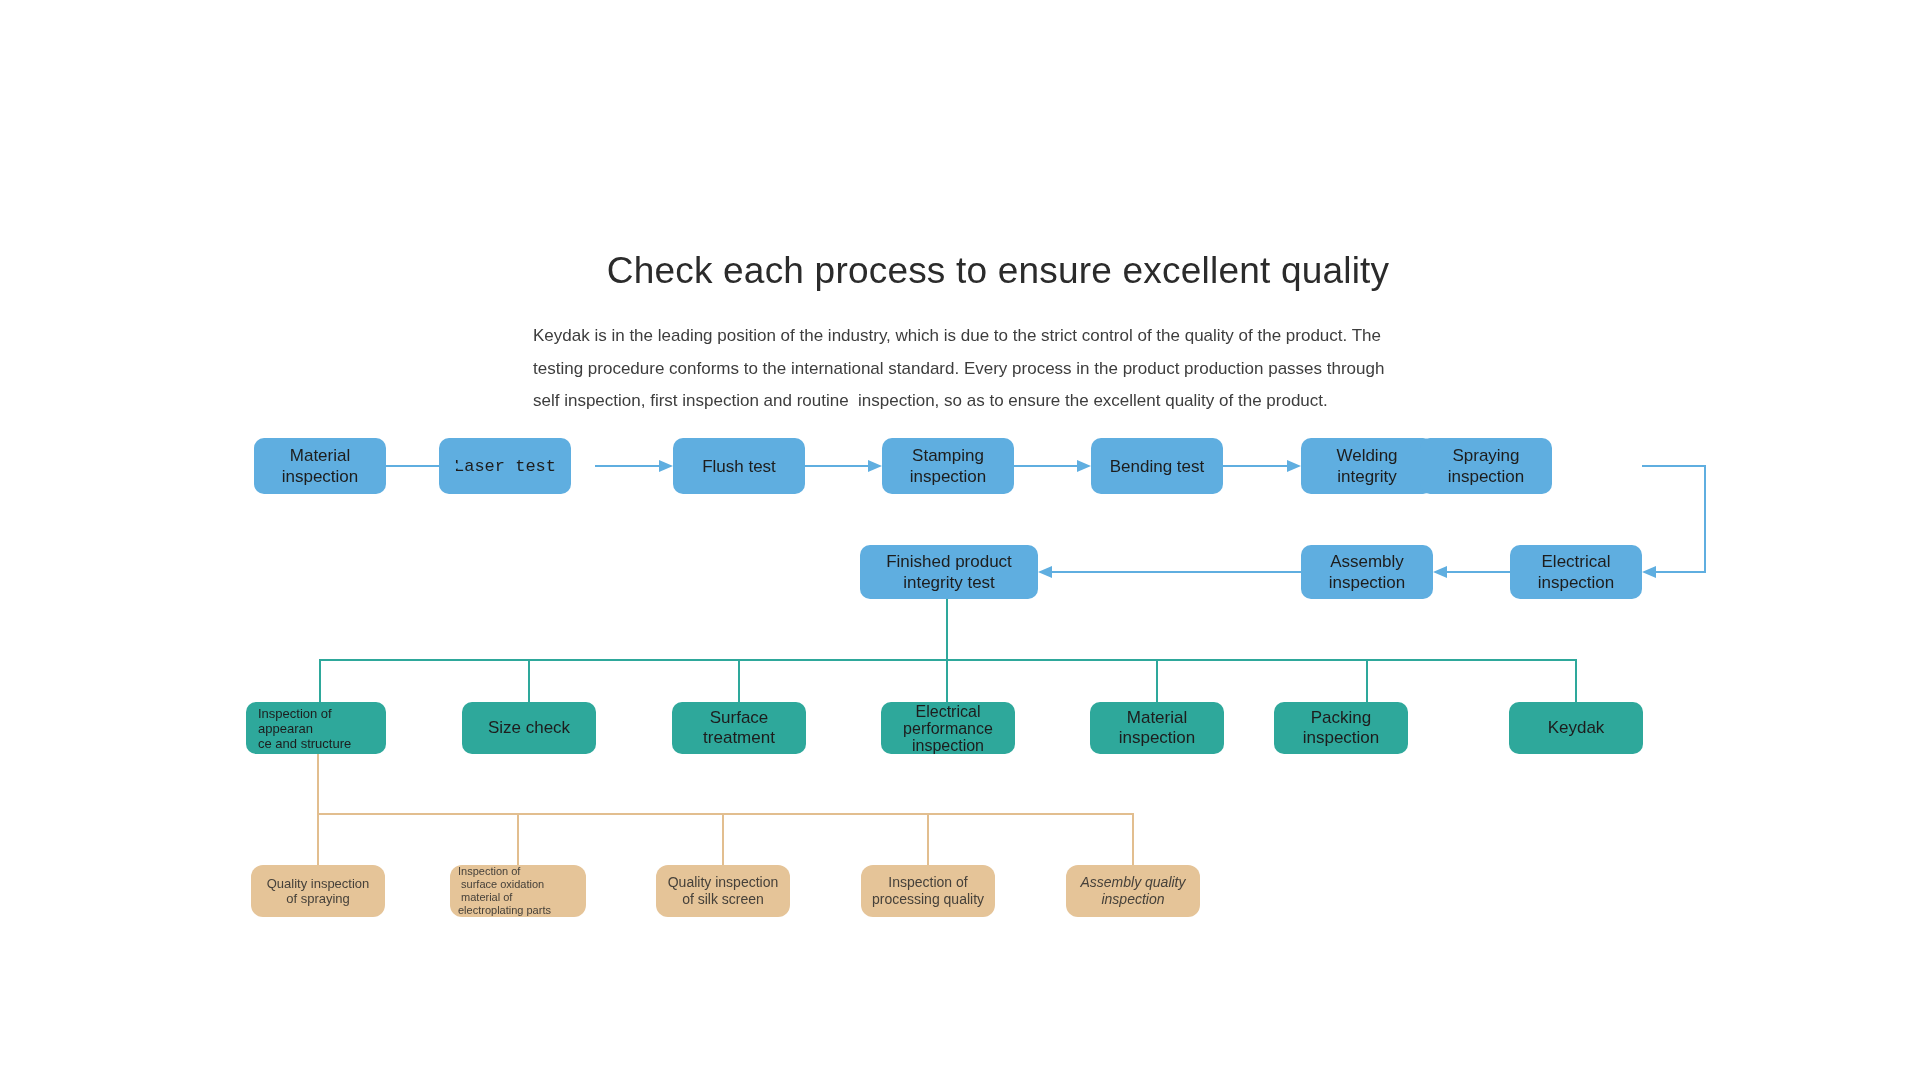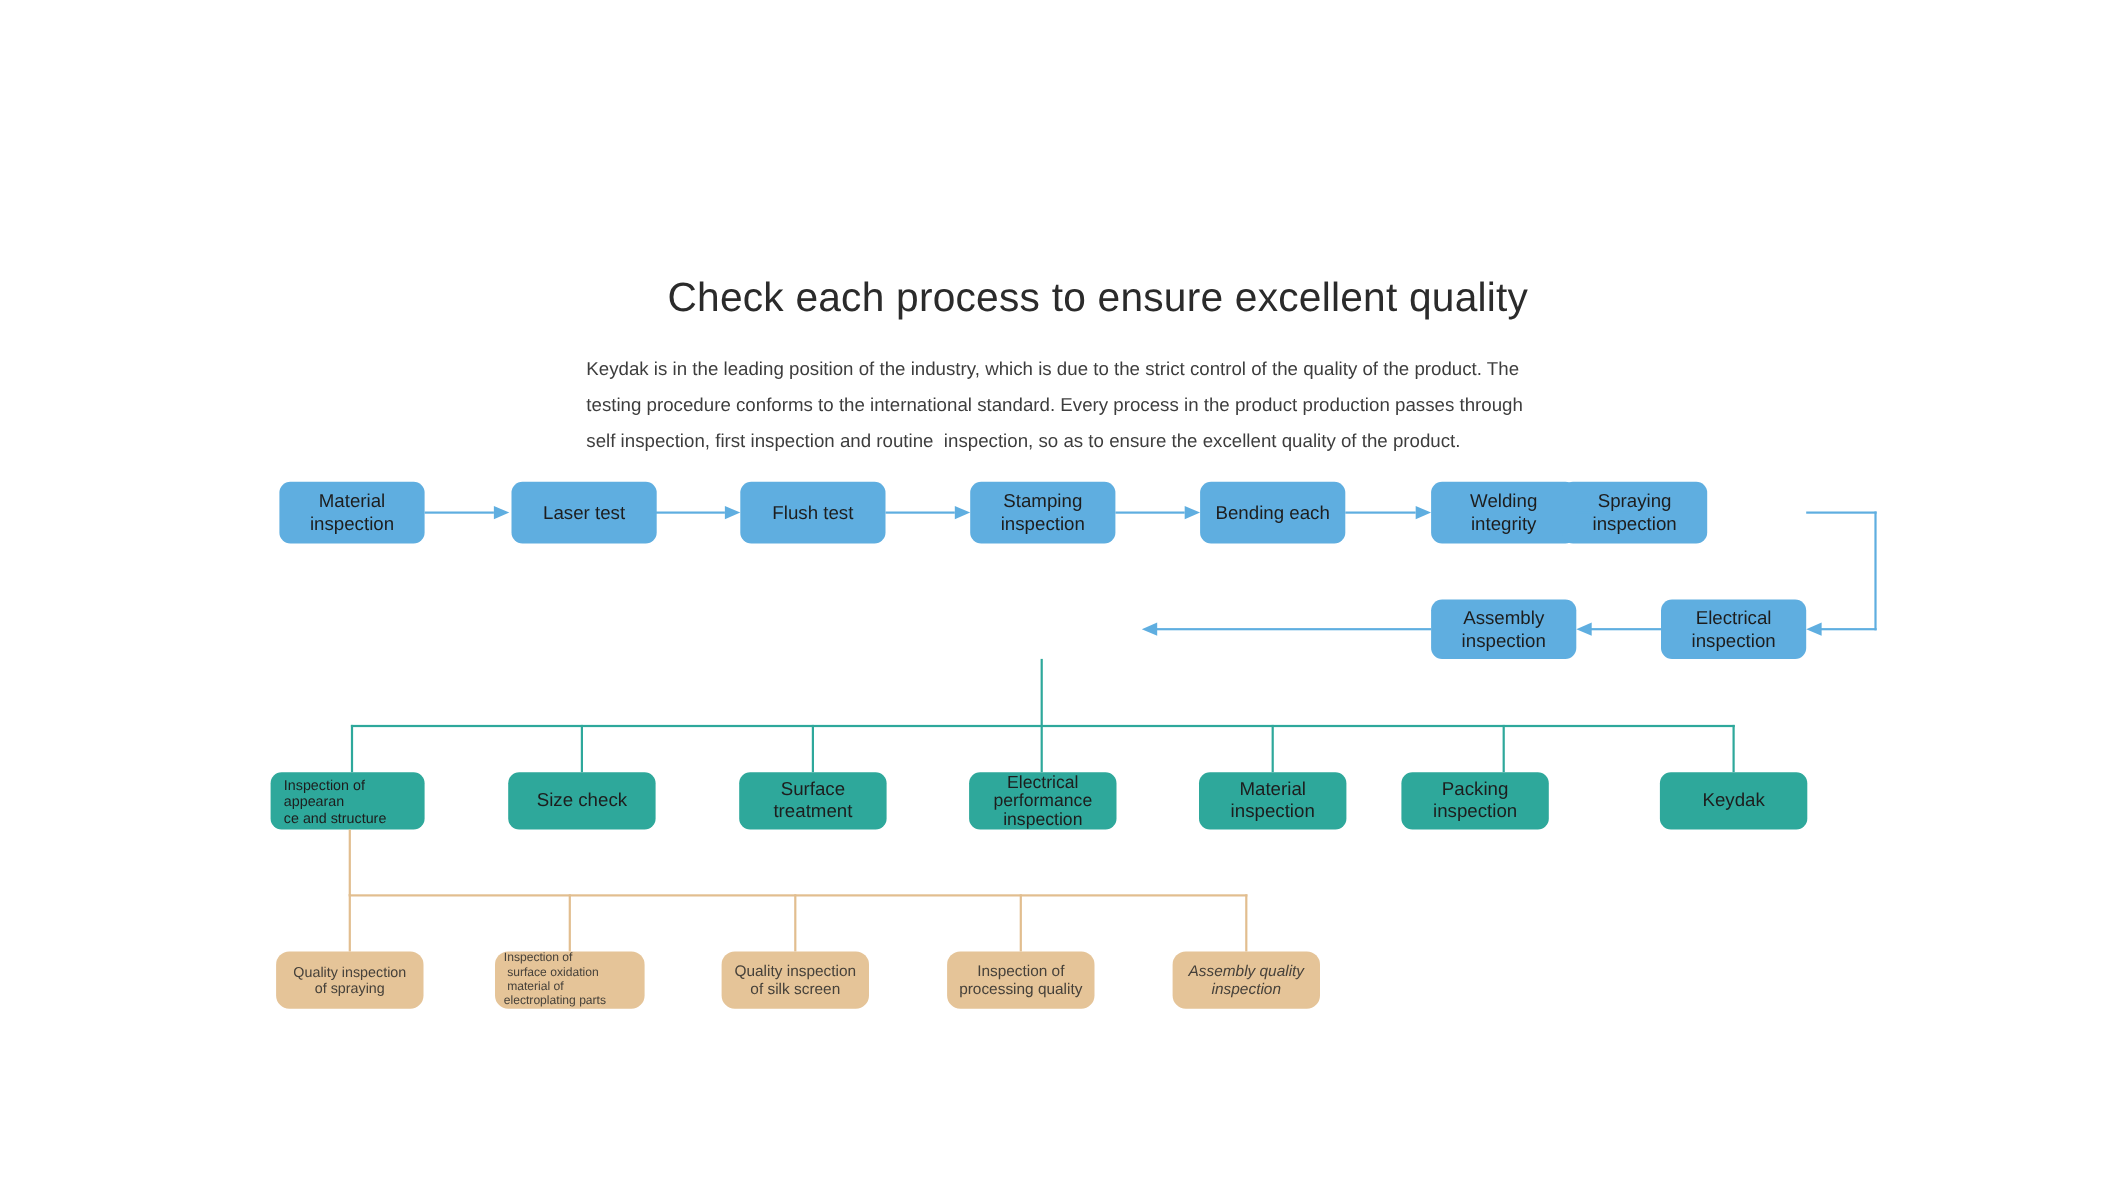--- a/index.html
+++ b/index.html
@@ -33,25 +33,25 @@
 
 <div class="canvas">
 
   <div class="title">Check each process to ensure excellent quality</div>
   <div class="desc">Keydak is in the leading position of the industry, which is due to the strict control of the quality of the product. The
 testing procedure conforms to the international standard. Every process in the product production passes through
 self inspection, first inspection and routine  inspection, so as to ensure the excellent quality of the product.</div>
 
   <div class="box blue" style="left:254px;">Material
 inspection</div>
-  <div class="box blue" style="left:465px;">Laser test</div>
+  <div class="box blue" style="left:439px;font-family:Liberation Mono, monospace;">Laser test</div>
   <div class="box blue" style="left:673px;">Flush test</div>
   <div class="box blue" style="left:882px;">Stamping
 inspection</div>
-  <div class="box blue" style="left:1091px;">Bending each</div>
+  <div class="box blue" style="left:1091px;">Bending test</div>
   <div class="box blue" style="left:1301px;">Welding
 integrity</div>
   <div class="box blue" style="left:1420px;">Spraying
 inspection</div>
 
   <div class="hl blue-ln" style="left:386px;top:465px;width:63px;"></div>
   <div class="ah r" style="left:449px;top:460px;"></div>
   <div class="hl blue-ln" style="left:595px;top:465px;width:64px;"></div>
   <div class="ah r" style="left:659px;top:460px;"></div>
   <div class="hl blue-ln" style="left:805px;top:465px;width:63px;"></div>
@@ -61,20 +61,22 @@
   <div class="hl blue-ln" style="left:1223px;top:465px;width:64px;"></div>
   <div class="ah r" style="left:1287px;top:460px;"></div>
   <div class="hl blue-ln" style="left:1433px;top:465px;width:63px;"></div>
   <div class="ah r" style="left:1496px;top:460px;"></div>
 
   <div class="hl blue-ln" style="left:1642px;top:465px;width:64px;"></div>
   <div class="vl blue-ln" style="left:1704px;top:465px;height:108px;"></div>
   <div class="hl blue-ln" style="left:1654px;top:571px;width:52px;"></div>
   <div class="ah l" style="left:1642px;top:566px;"></div>
 
+  <div class="box blue row2" style="left:860px;width:178px;">Finished product
+integrity test</div>
   <div class="box blue row2" style="left:1301px;">Assembly
 inspection</div>
   <div class="box blue row2" style="left:1510px;">Electrical
 inspection</div>
 
   <div class="hl blue-ln" style="left:1050px;top:571px;width:251px;"></div>
   <div class="ah l" style="left:1038px;top:566px;"></div>
   <div class="hl blue-ln" style="left:1445px;top:571px;width:65px;"></div>
   <div class="ah l" style="left:1433px;top:566px;"></div>
 

